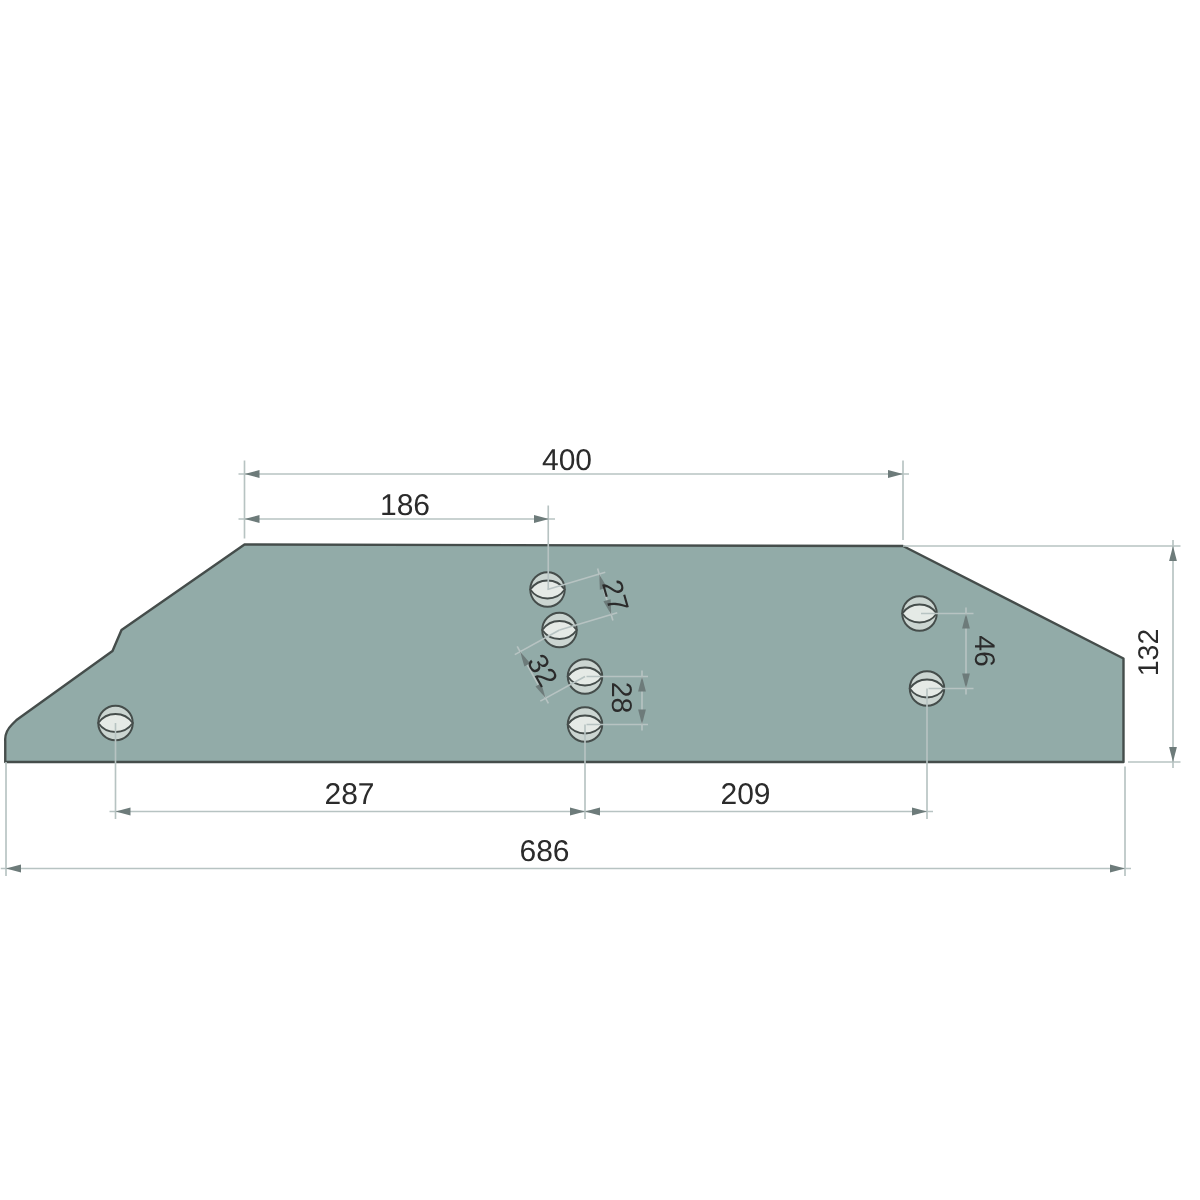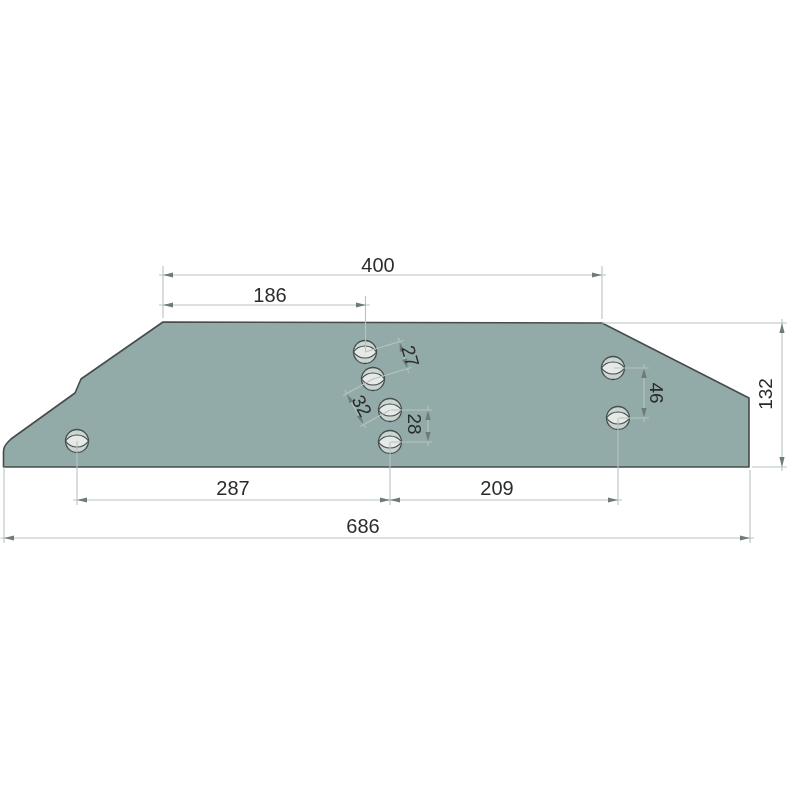--- a/index.html
+++ b/index.html
@@ -6,21 +6,21 @@
     --background:#ffffff;
     --plate-fill:#92aba8;
     --plate-stroke:#454d4b;
     --dim-line:#b7c3c2;
     --arrow:#6d7b7a;
     --dim-text:#2b2b2b;
     --hole-fill:#cbd5d1;
     --hole-lens-fill:#e5eae6;
   }
   html,body{margin:0;padding:0;background:var(--background);}
-  .stage{width:800px;height:674px;background:var(--background);position:relative;}
+  .stage{width:800px;height:674px;background:var(--background);position:relative;margin-top:41px;}
   svg{display:block;}
   .plate{fill:var(--plate-fill);stroke:var(--plate-stroke);stroke-width:1.6;stroke-linejoin:round;}
   .thin{stroke:var(--dim-line);stroke-width:1.1;fill:none;stroke-linecap:butt;}
   .arr{fill:var(--arrow);stroke:none;}
   .lbl{font-family:"Liberation Sans",sans-serif;font-size:20px;fill:var(--dim-text);text-anchor:middle;}
   .lbl.rot{font-size:19px;}
   .hole-outer{fill:var(--hole-fill);stroke:var(--plate-stroke);stroke-width:1.3;}
   .hole-lens{fill:var(--hole-lens-fill);stroke:var(--plate-stroke);stroke-width:1.2;}
 </style>
 </head>

